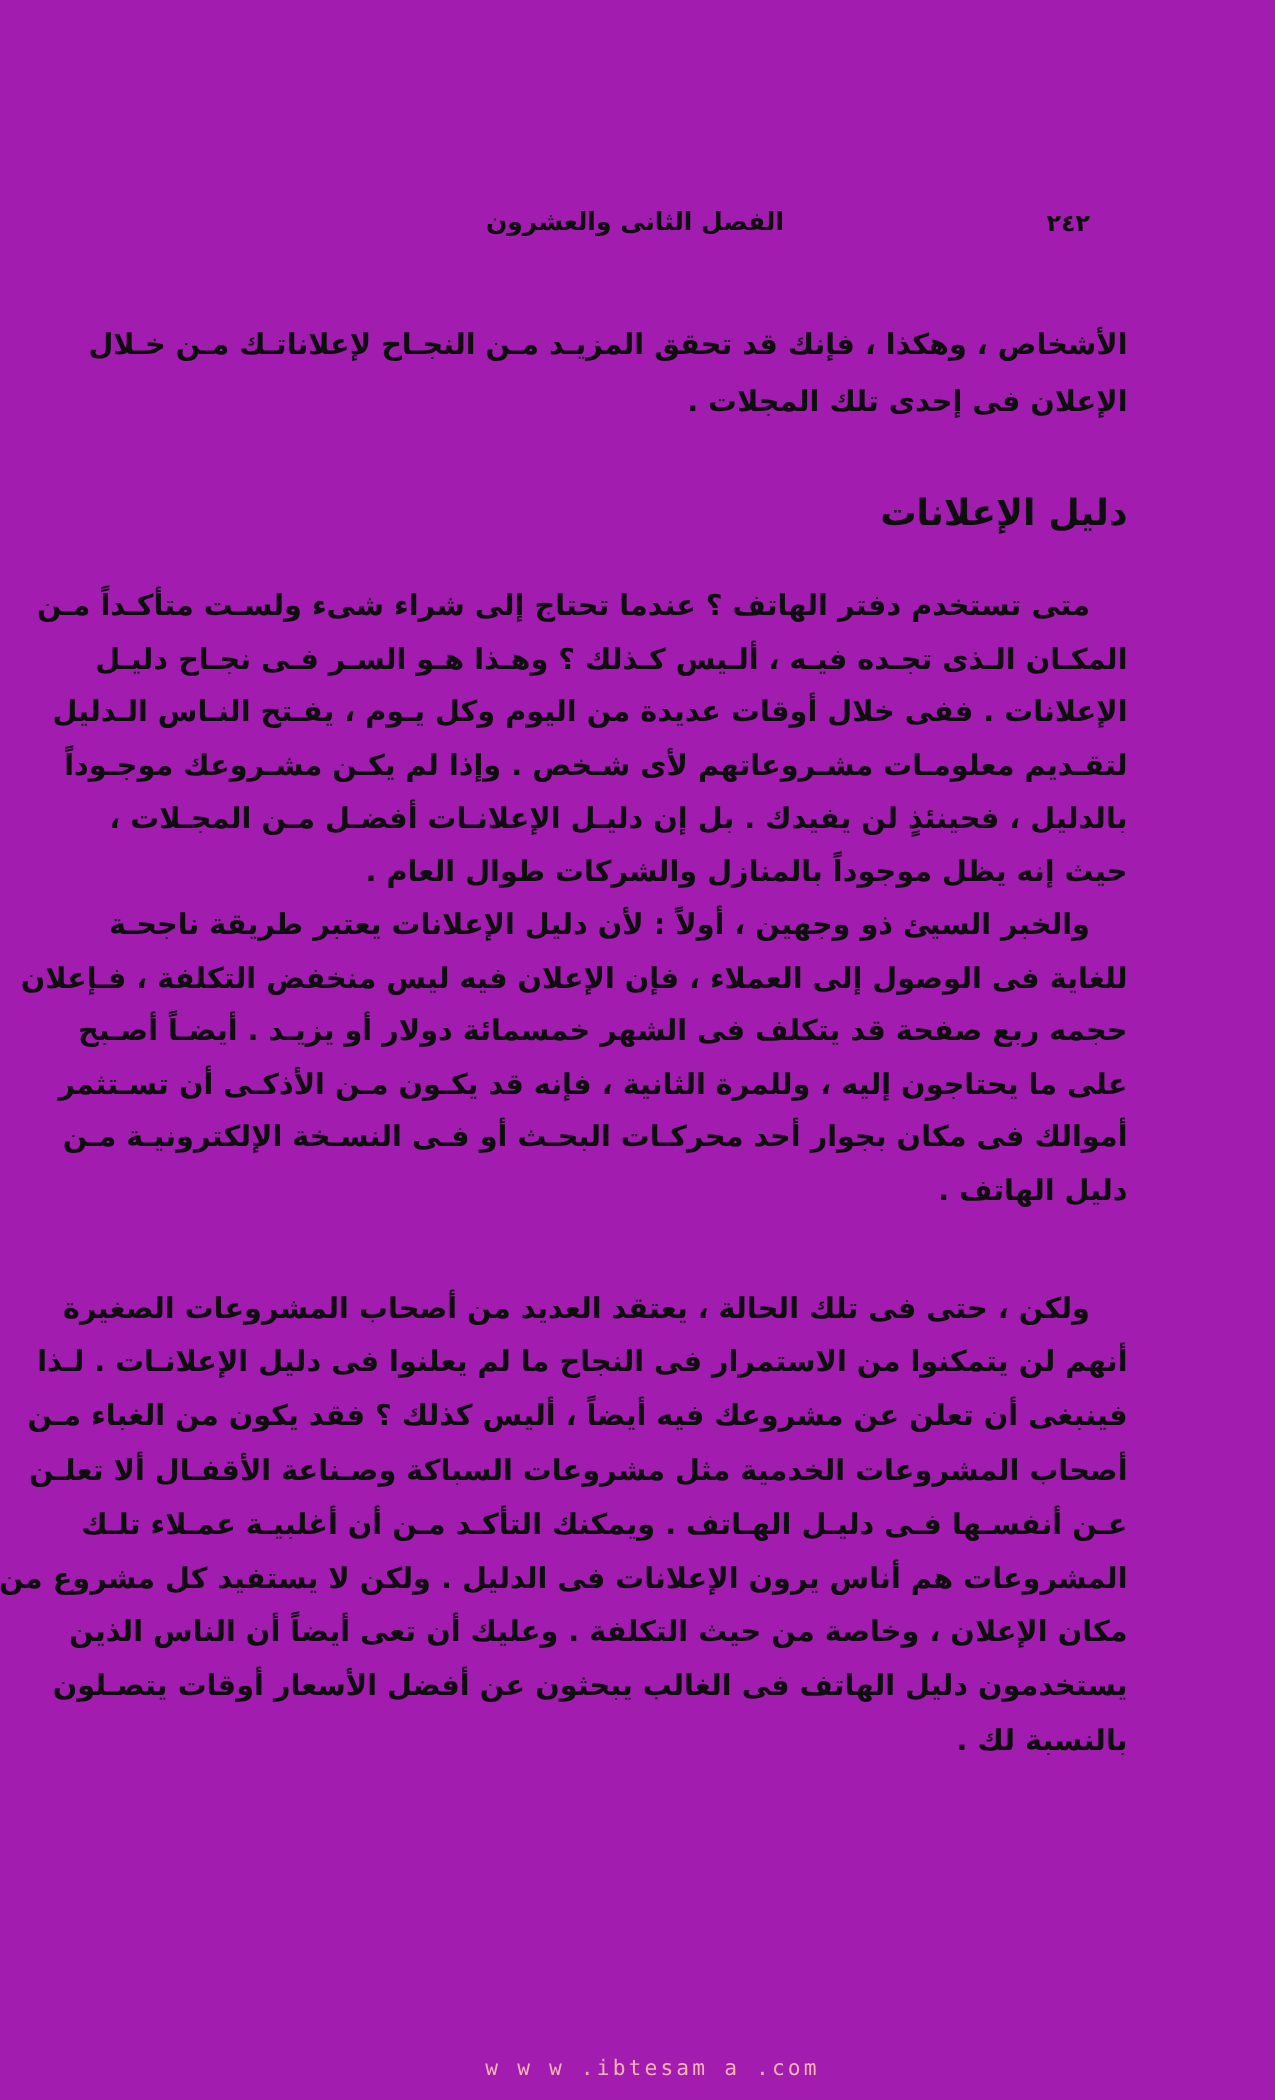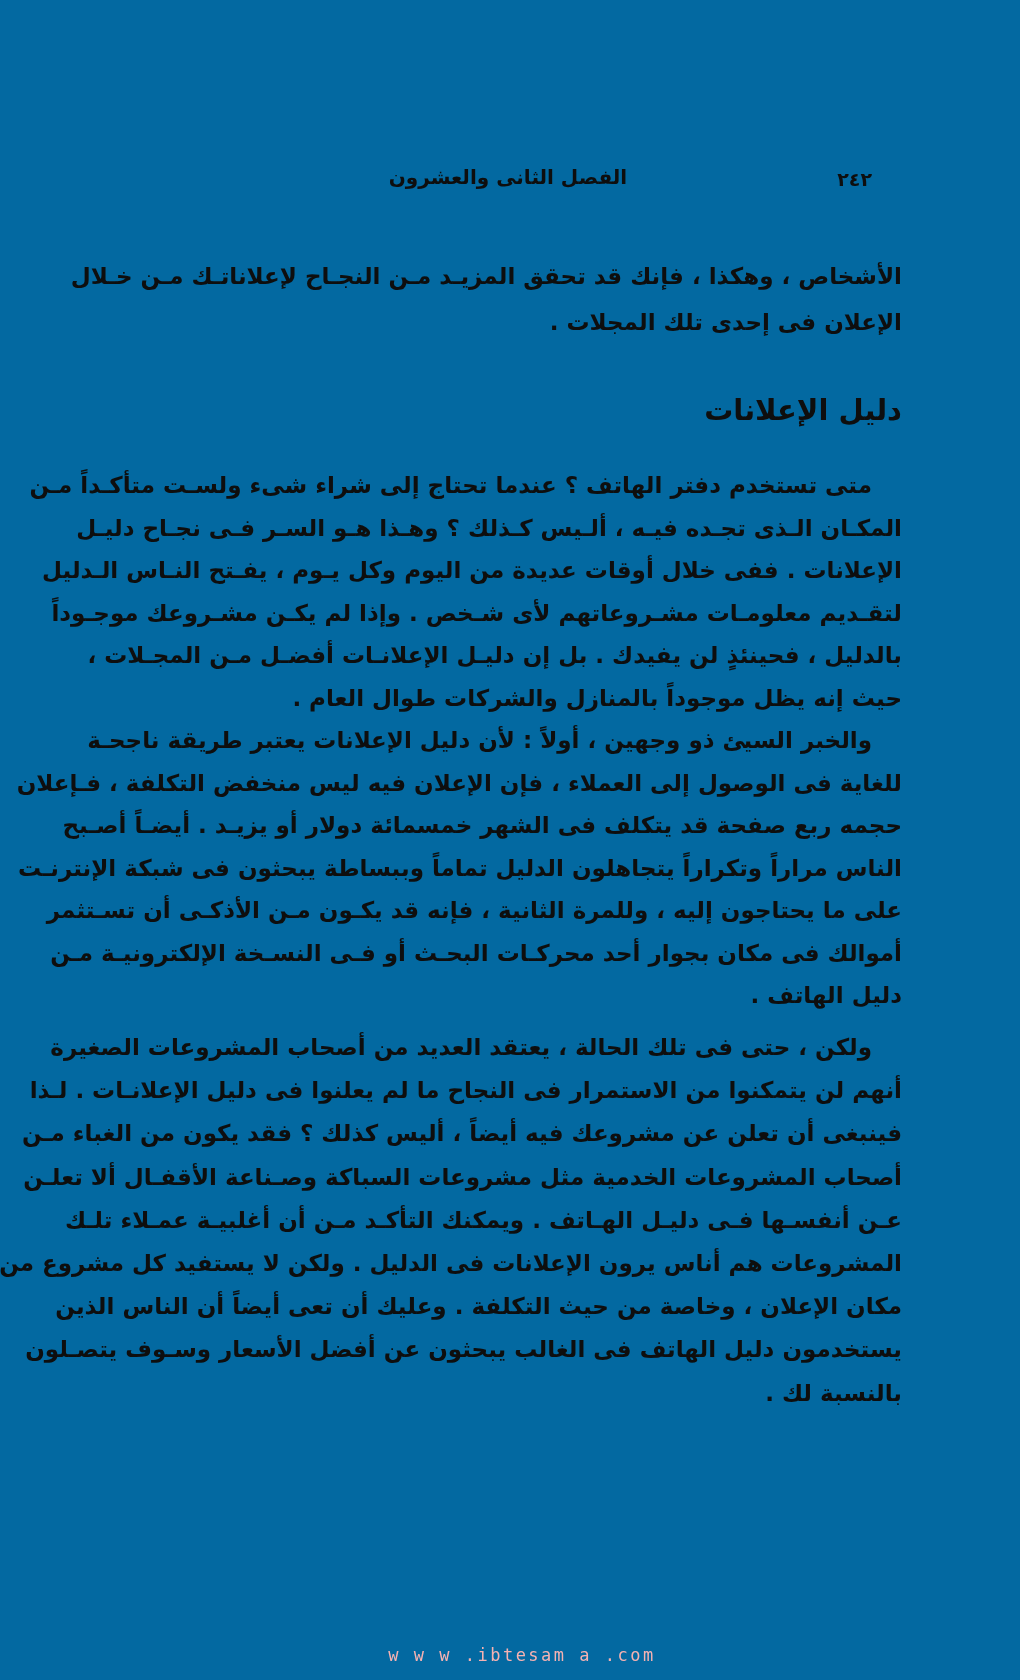--- a/index.html
+++ b/index.html
@@ -58,21 +58,21 @@
     text-align: center;
     font-family: "DejaVu Sans Mono", "Liberation Mono", monospace;
     font-size: 17px; font-weight: normal;
     letter-spacing: 2.5px;
     margin-left: 12px;
   }
 </style>
 </head>
 <body>
 
-<div class="page" style="background: #0369a1; color: rgb(14, 14, 14); text-decoration: underline;">
+<div class="page" style="background: #a21caf; color: rgb(14, 14, 14); text-decoration: underline;">
 
   <div class="chapter-header">الفصل الثانى والعشرون</div>
 
   <div class="page-number">٢٤٢</div>
 
   <div class="text-block intro">
       <div class="line first">الأشخاص ، وهكذا ، فإنك قد تحقق المزيـد مـن النجـاح لإعلاناتـك مـن خـلال</div>
       <div class="line last">الإعلان فى إحدى تلك المجلات .</div>
     </div>
 
@@ -84,33 +84,32 @@
       <div class="line">الإعلانات . ففى خلال أوقات عديدة من اليوم وكل يـوم ، يفـتح النـاس الـدليل</div>
       <div class="line">لتقـديم معلومـات مشـروعاتهم لأى شـخص . وإذا لم يكـن مشـروعك موجـوداً</div>
       <div class="line">بالدليل ، فحينئذٍ لن يفيدك . بل إن دليـل الإعلانـات أفضـل مـن المجـلات ،</div>
       <div class="line last">حيث إنه يظل موجوداً بالمنازل والشركات طوال العام .</div>
     </div>
 
   <div class="text-block para-b indent-first">
       <div class="line first">والخبر السيئ ذو وجهين ، أولاً : لأن دليل الإعلانات يعتبر طريقة ناجحـة</div>
       <div class="line">للغاية فى الوصول إلى العملاء ، فإن الإعلان فيه ليس منخفض التكلفة ، فـإعلان</div>
       <div class="line">حجمه ربع صفحة قد يتكلف فى الشهر خمسمائة دولار أو يزيـد . أيضـاً أصـبح</div>
-      <div class="line">الناس مراراً وتكراراً يتجاهلون الدليل تماماً وببساطة يبحثون فى شبكة الإنترنـت</div>
       <div class="line">على ما يحتاجون إليه ، وللمرة الثانية ، فإنه قد يكـون مـن الأذكـى أن تسـتثمر</div>
       <div class="line">أموالك فى مكان بجوار أحد محركـات البحـث أو فـى النسـخة الإلكترونيـة مـن</div>
       <div class="line last">دليل الهاتف .</div>
     </div>
 
   <div class="text-block para-c indent-first">
       <div class="line first">ولكن ، حتى فى تلك الحالة ، يعتقد العديد من أصحاب المشروعات الصغيرة</div>
       <div class="line">أنهم لن يتمكنوا من الاستمرار فى النجاح ما لم يعلنوا فى دليل الإعلانـات . لـذا</div>
       <div class="line">فينبغى أن تعلن عن مشروعك فيه أيضاً ، أليس كذلك ؟ فقد يكون من الغباء مـن</div>
       <div class="line">أصحاب المشروعات الخدمية مثل مشروعات السباكة وصـناعة الأقفـال ألا تعلـن</div>
       <div class="line">عـن أنفسـها فـى دليـل الهـاتف . ويمكنك التأكـد مـن أن أغلبيـة عمـلاء تلـك</div>
       <div class="line">المشروعات هم أناس يرون الإعلانات فى الدليل . ولكن لا يستفيد كل مشروع من</div>
       <div class="line">مكان الإعلان ، وخاصة من حيث التكلفة . وعليك أن تعى أيضاً أن الناس الذين</div>
-      <div class="line">يستخدمون دليل الهاتف فى الغالب يبحثون عن أفضل الأسعار وسـوف يتصـلون</div>
+      <div class="line">يستخدمون دليل الهاتف فى الغالب يبحثون عن أفضل الأسعار أوقات يتصـلون</div>
       <div class="line last">بالنسبة لك .</div>
     </div>
 
   <div class="watermark" style="color: rgb(245, 178, 178);">w w w .ibtesam a .com</div>
 
 </div>
 
 </body></html>

